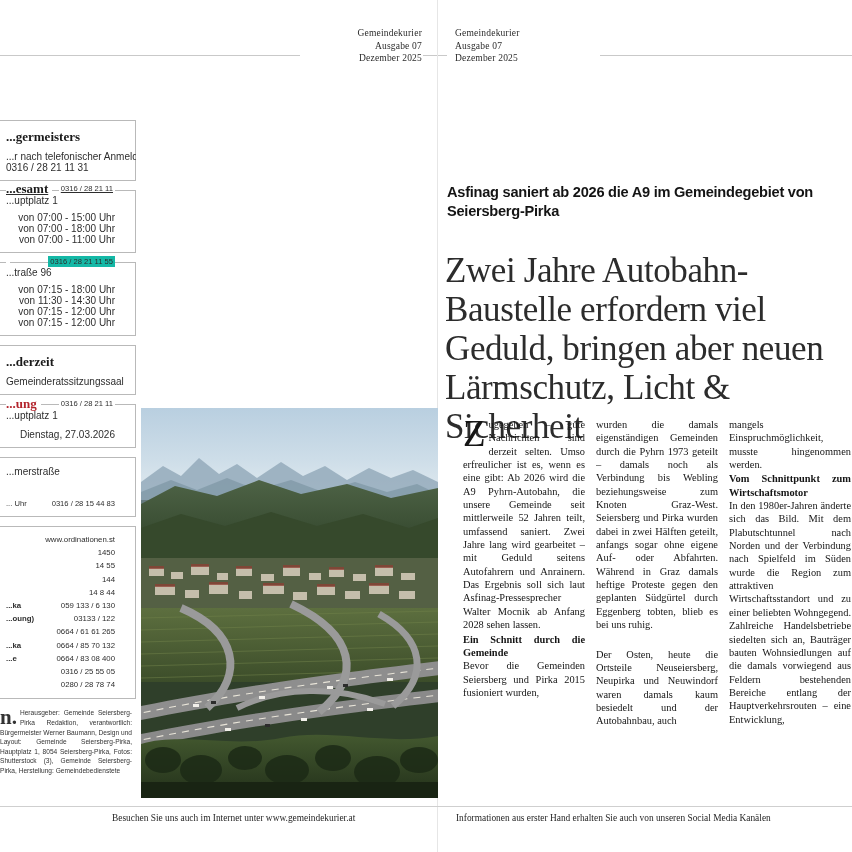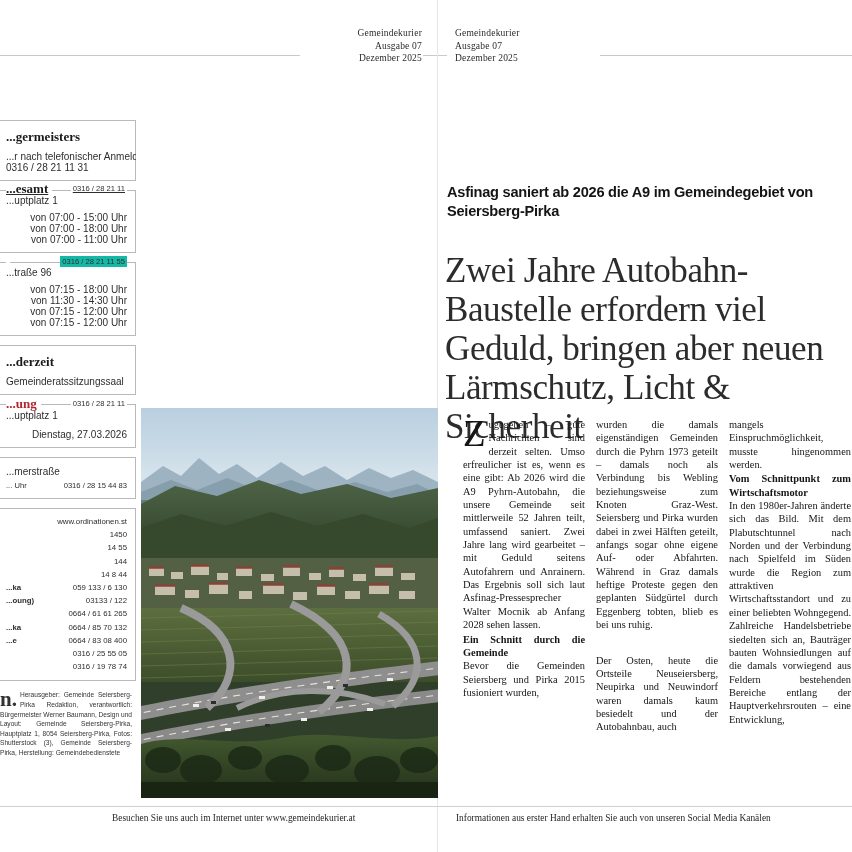--- a/index.html
+++ b/index.html
@@ -63,21 +63,21 @@
     width: 136px;
     height: 690px;
     overflow: hidden;
     font-family: "Liberation Sans", sans-serif;
   }
   .infobox {
     position: relative;
     border: 1px solid #b9b9b9;
     border-left: none;
     margin-bottom: 9px;
-    padding: 6px 8px 7px 6px;
+    padding: 6px 20px 7px 6px;
     box-sizing: border-box;
     background: #fff;
   }
   .infobox .ib-title {
     font-family: "Liberation Serif", serif;
     font-size: 13px;
     font-weight: 700;
     color: #1a1a1a;
     margin: -14px 0 6px 0;
     white-space: nowrap;
@@ -292,21 +292,21 @@
     <div class="ib-row" style="margin-top:-13px;">
       <span class="ib-title red" style="margin:0;">...ung</span>
       <span class="v" style="background:#fff;padding:0 2px;">0316 / 28 21 11</span>
     </div>
     <div class="ib-line">...uptplatz 1</div>
     <div class="ib-line r" style="margin-top:8px;">Dienstag, 27.03.2026</div>
   </div>
 
   <div class="infobox">
     <div class="ib-line" style="margin-top:2px;">...merstraße</div>
-    <div class="ib-row" style="margin-top:3px;">
+    <div class="ib-row" style="margin-top:21px;">
       <span>... Uhr</span>
       <span class="v">0316 / 28 15 44 83</span>
     </div>
   </div>
 
   <div class="infobox numlist">
     <div class="ib-row">
       <span class="k"></span>
       <span class="v">www.ordinationen.st</span>
     </div>
@@ -345,21 +345,21 @@
     <div class="ib-row">
       <span class="k">...e</span>
       <span class="v">0664 / 83 08 400</span>
     </div>
     <div class="ib-row">
       <span class="k"></span>
       <span class="v">0316 / 25 55 05</span>
     </div>
     <div class="ib-row">
       <span class="k"></span>
-      <span class="v">0316 / 19 78 74</span>
+      <span class="v">0280 / 28 78 74</span>
     </div>
   </div>
 
   <div class="imprint">
     <span class="impr-cap">n.</span>
     <span>Herausgeber: Gemeinde Seiersberg-Pirka Redaktion, verantwortlich: Bürgermeister Werner Baumann, Design und Layout: Gemeinde Seiersberg-Pirka, Hauptplatz 1, 8054 Seiersberg-Pirka, Fotos: Shutterstock (3), Gemeinde Seiersberg-Pirka, Herstellung: Gemeindebedienstete</span>
   </div>
 </div>
 
 <div class="recto">
@@ -490,21 +490,21 @@
   <div class="cols">
 
     <div class="col">
       <p class="dropcap">Zugegeben – gute Nachrichten sind derzeit selten. Umso erfreulicher ist es, wenn es eine gibt: Ab 2026 wird die A9 Pyhrn-Autobahn, die unsere Gemeinde seit mittlerweile 52 Jahren teilt, umfassend saniert. Zwei Jahre lang wird gearbeitet – mit Geduld seitens Autofahrern und Anrainern. Das Ergebnis soll sich laut Asfinag-Pressesprecher Walter Mocnik ab Anfang 2028 sehen lassen.</p>
       <p class="subhead">Ein Schnitt durch die Gemeinde</p>
       <p>Bevor die Gemeinden Seiersberg und Pirka 2015 fusioniert wurden,</p>
     </div>
 
     <div class="col">
       <p>wurden die damals eigenständigen Gemeinden durch die Pyhrn 1973 geteilt – damals noch als Verbindung bis Webling beziehungsweise zum Knoten Graz-West. Seiersberg und Pirka wurden dabei in zwei Hälften geteilt, anfangs sogar ohne eigene Auf- oder Abfahrten. Während in Graz damals heftige Proteste gegen den geplanten Südgürtel durch Eggenberg tobten, blieb es bei uns ruhig.</p>
-      <p style="margin-top:22px;">Der Osten, heute die Ortsteile Neuseiersberg, Neupirka und Neuwindorf waren damals kaum besiedelt und der Autobahnbau, auch</p>
+      <p style="margin-top:16px;">Der Osten, heute die Ortsteile Neuseiersberg, Neupirka und Neuwindorf waren damals kaum besiedelt und der Autobahnbau, auch</p>
     </div>
 
     <div class="col">
       <p>mangels Einspruchmöglichkeit, musste hingenommen werden.</p>
       <p class="subhead">Vom Schnittpunkt zum Wirtschaftsmotor</p>
       <p>In den 1980er-Jahren änderte sich das Bild. Mit dem Plabutschtunnel nach Norden und der Verbindung nach Spielfeld im Süden wurde die Region zum attraktiven Wirtschaftsstandort und zu einer beliebten Wohngegend. Zahlreiche Handelsbetriebe siedelten sich an, Bauträger bauten Wohnsiedlungen auf die damals vorwiegend aus Feldern bestehenden Bereiche entlang der Hauptverkehrsrouten – eine Entwicklung,</p>
     </div>
 
   </div>
 </div>

